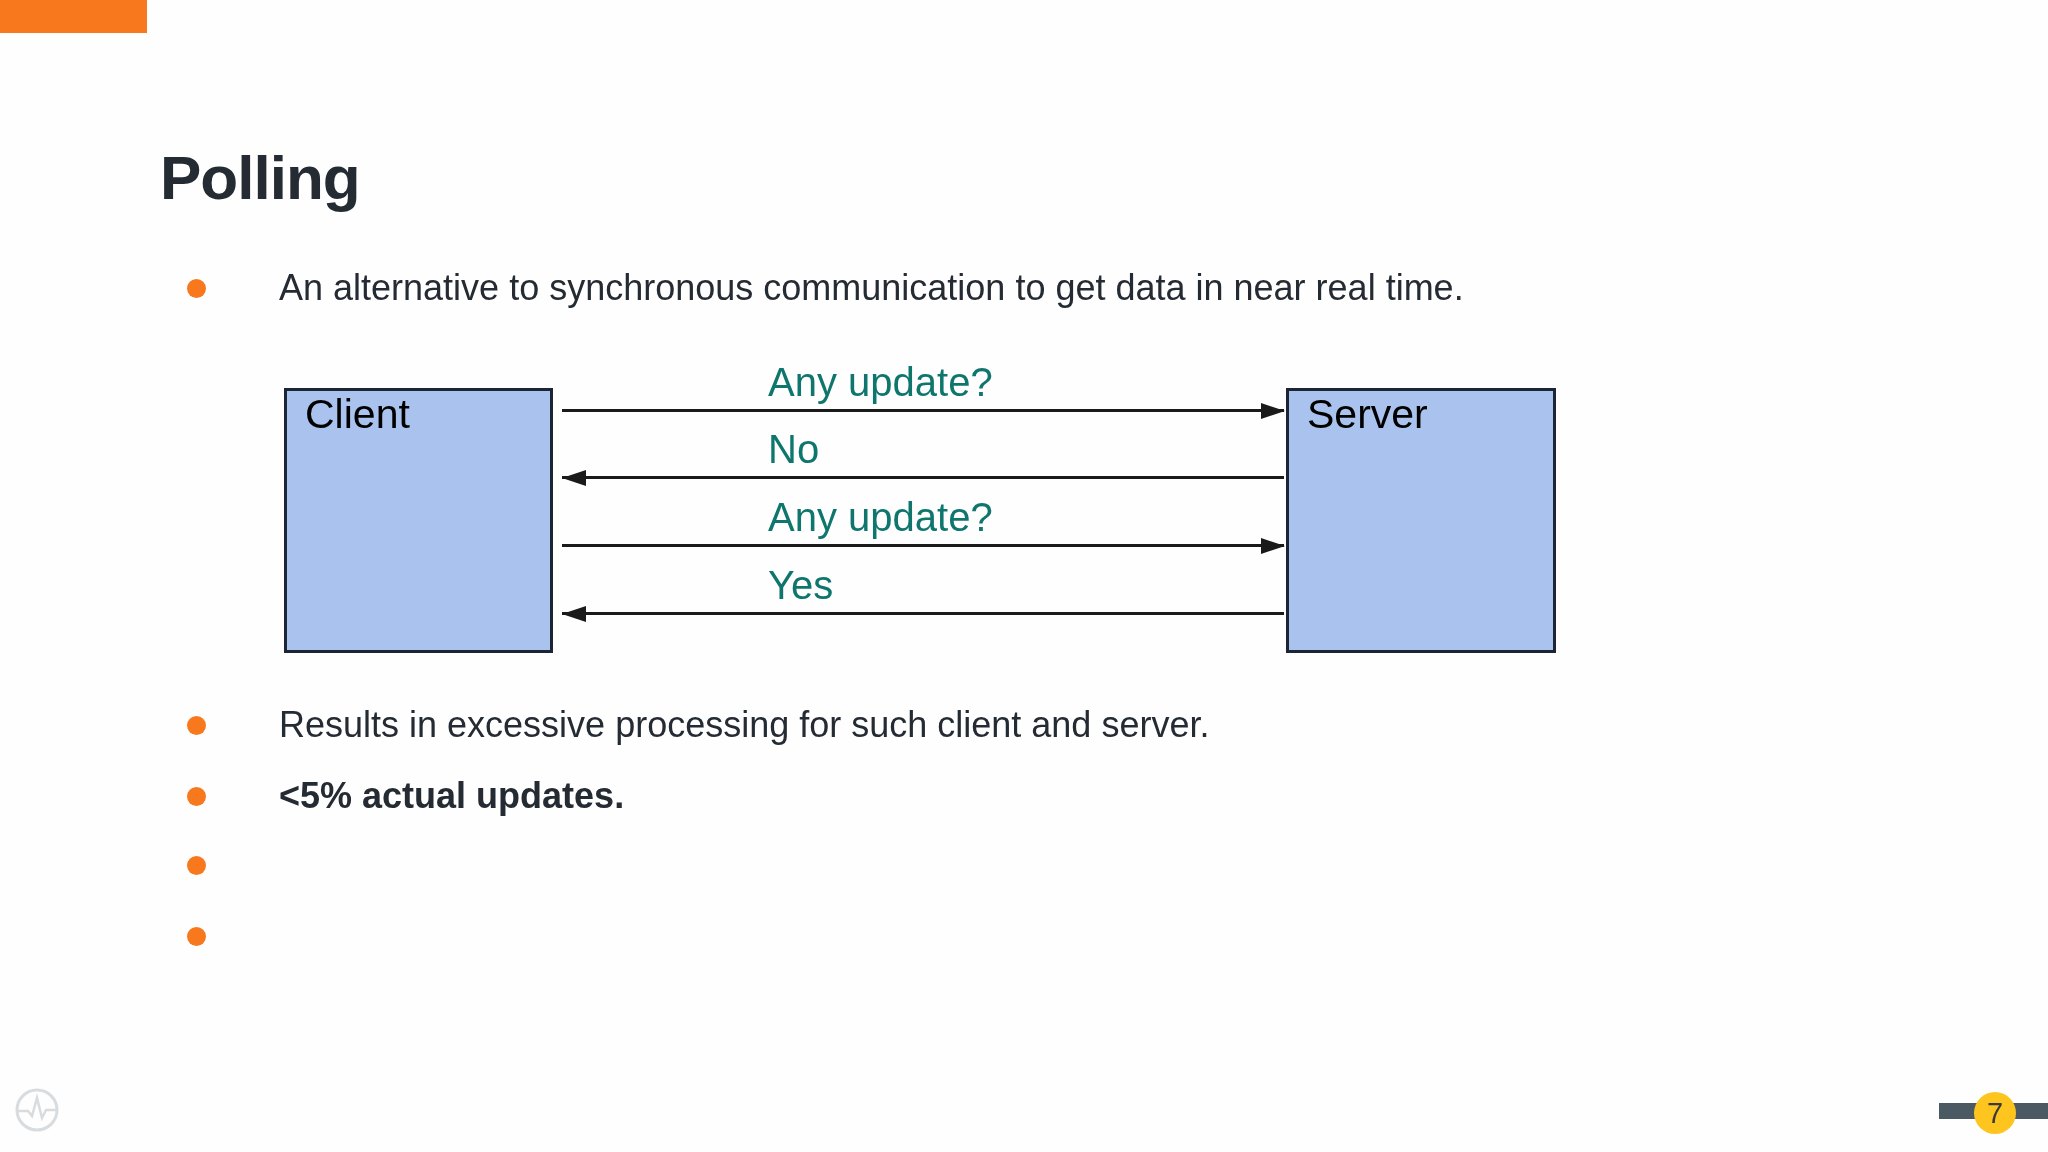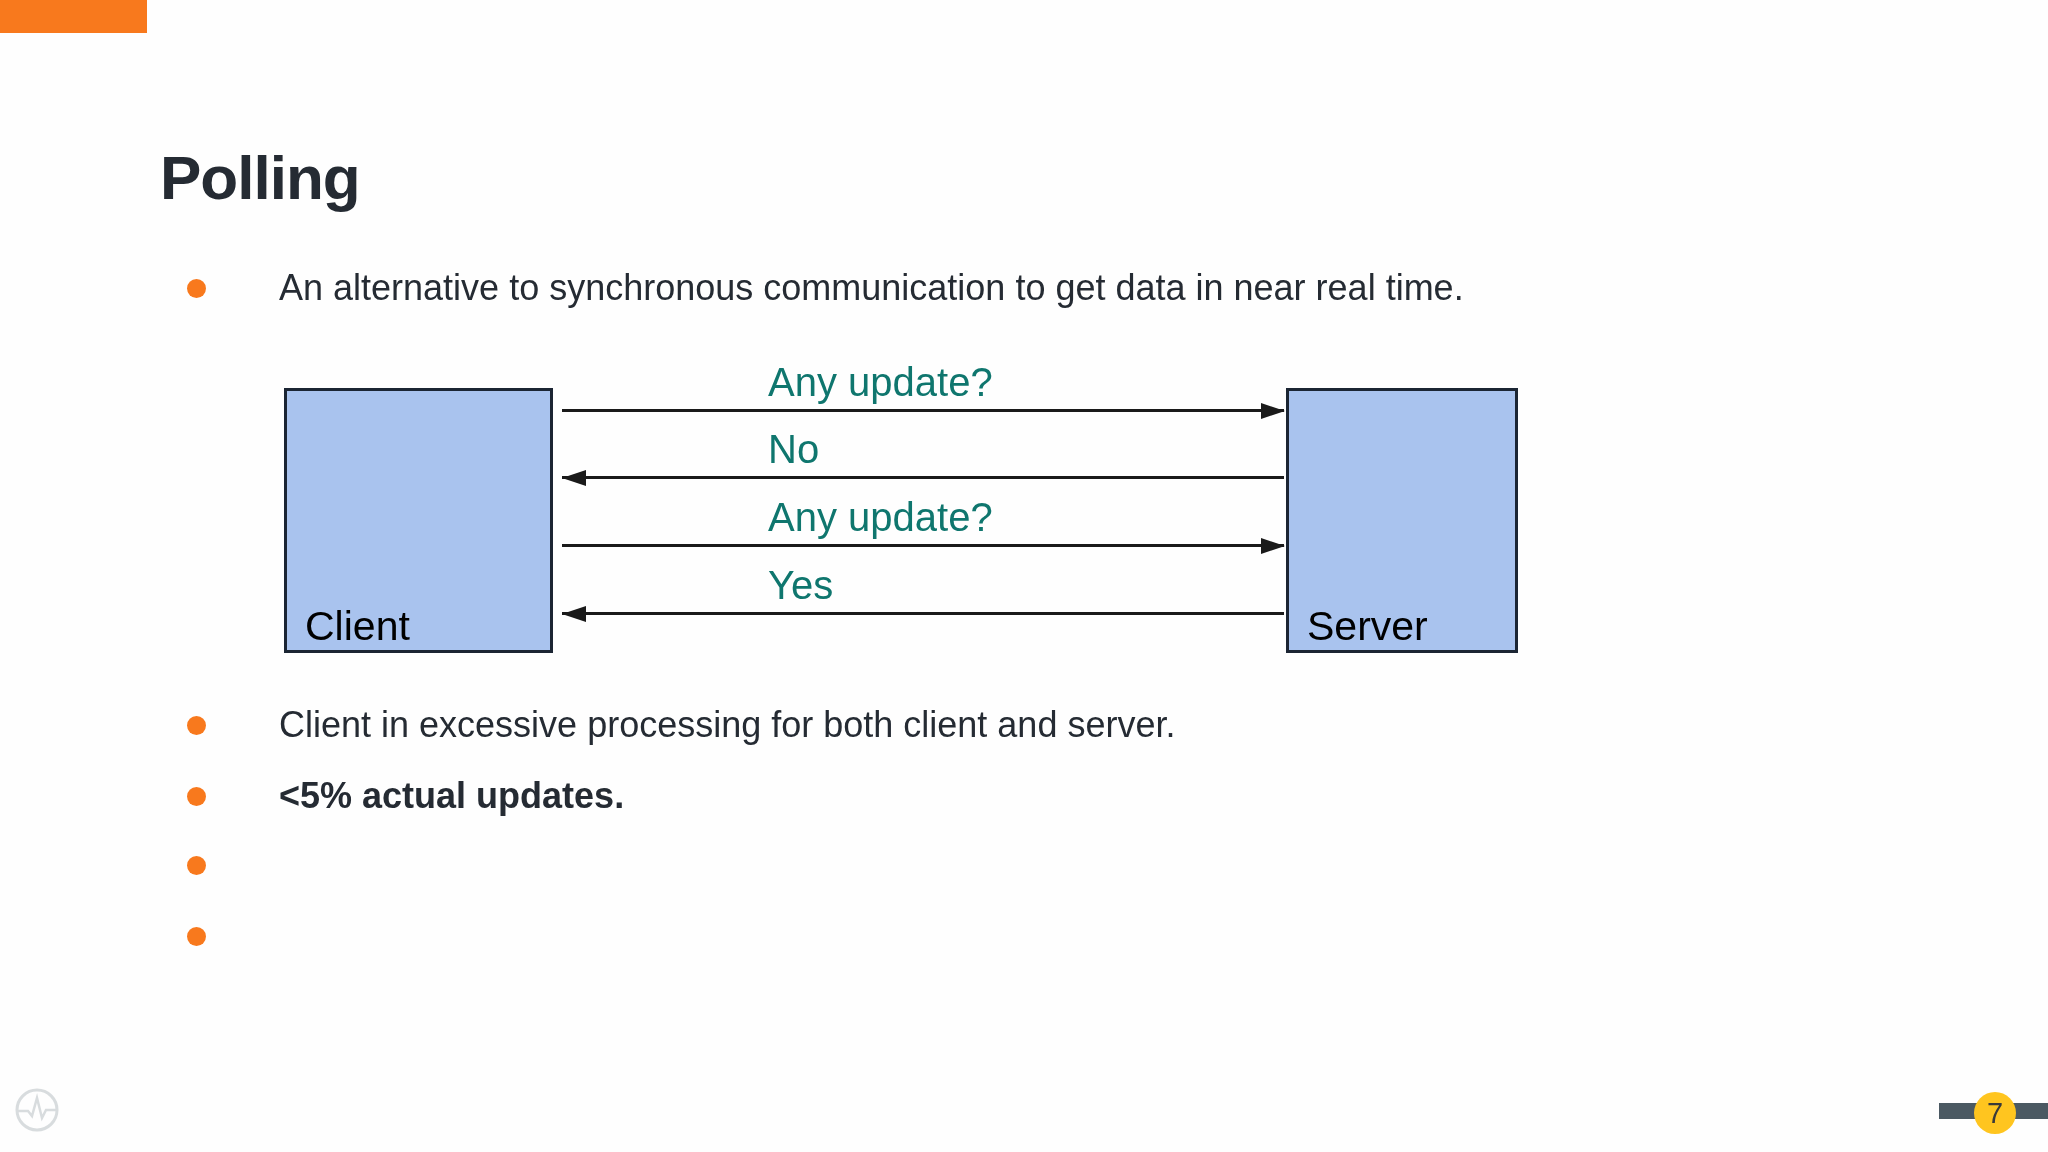--- a/index.html
+++ b/index.html
@@ -15,25 +15,25 @@
   .bullet-text{margin-left:73px;font-size:36px;color:var(--text-dark,#252B33);white-space:nowrap;}
   .row-intro{top:264px;}
   .row-b1{top:701px;}
   .row-b2{top:772px;font-weight:bold;}
   .row-b3{top:841px;}
   .row-b4{top:912px;}
 
   .node-box{
     position:absolute;top:388px;height:265px;box-sizing:border-box;
     background:var(--box-fill,#A9C3EE);border:3px solid var(--box-border,#1B2533);
-    display:flex;align-items:flex-end;padding-left:18px;
+    display:flex;align-items:flex-start;padding-left:18px;
     font-size:41px;color:#000;
   }
   .node-client{left:284px;width:269px;}
-  .node-server{left:1286px;width:232px;}
+  .node-server{left:1286px;width:270px;}
 
   .msg-label{position:absolute;left:768px;font-size:40px;line-height:44px;color:#0f766e;white-space:nowrap;}
   .msg-line{position:absolute;left:562px;width:722px;height:3px;background:#1a1a1a;}
   .msg-head{position:absolute;width:0;height:0;border-top:8px solid transparent;border-bottom:8px solid transparent;}
   .head-right{left:1261px;border-left:24px solid #1a1a1a;}
   .head-left{left:562px;border-right:24px solid #1a1a1a;}
   .m1 .msg-label{top:360px;} .m1 .msg-line{top:409px;} .m1 .msg-head{top:403px;}
   .m2 .msg-label{top:427px;} .m2 .msg-line{top:476px;} .m2 .msg-head{top:470px;}
   .m3 .msg-label{top:495px;} .m3 .msg-line{top:544px;} .m3 .msg-head{top:538px;}
   .m4 .msg-label{top:563px;} .m4 .msg-line{top:612px;} .m4 .msg-head{top:606px;}
@@ -83,21 +83,21 @@
   <div class="msg-head head-right"></div>
 </div>
 <div class="m4">
   <span class="msg-label">Yes</span>
   <div class="msg-line"></div>
   <div class="msg-head head-left"></div>
 </div>
 
 <div class="bullet-row row-b1">
   <span class="bullet-dot"></span>
-  <span class="bullet-text">Client in excessive processing for both client and server.</span>
+  <span class="bullet-text">Results in excessive processing for such client and server.</span>
 </div>
 <div class="bullet-row row-b2">
   <span class="bullet-dot"></span>
   <span class="bullet-text">&lt;5% actual updates.</span>
 </div>
 <div class="bullet-row row-b3">
   <span class="bullet-dot"></span>
 </div>
 <div class="bullet-row row-b4">
   <span class="bullet-dot"></span>

